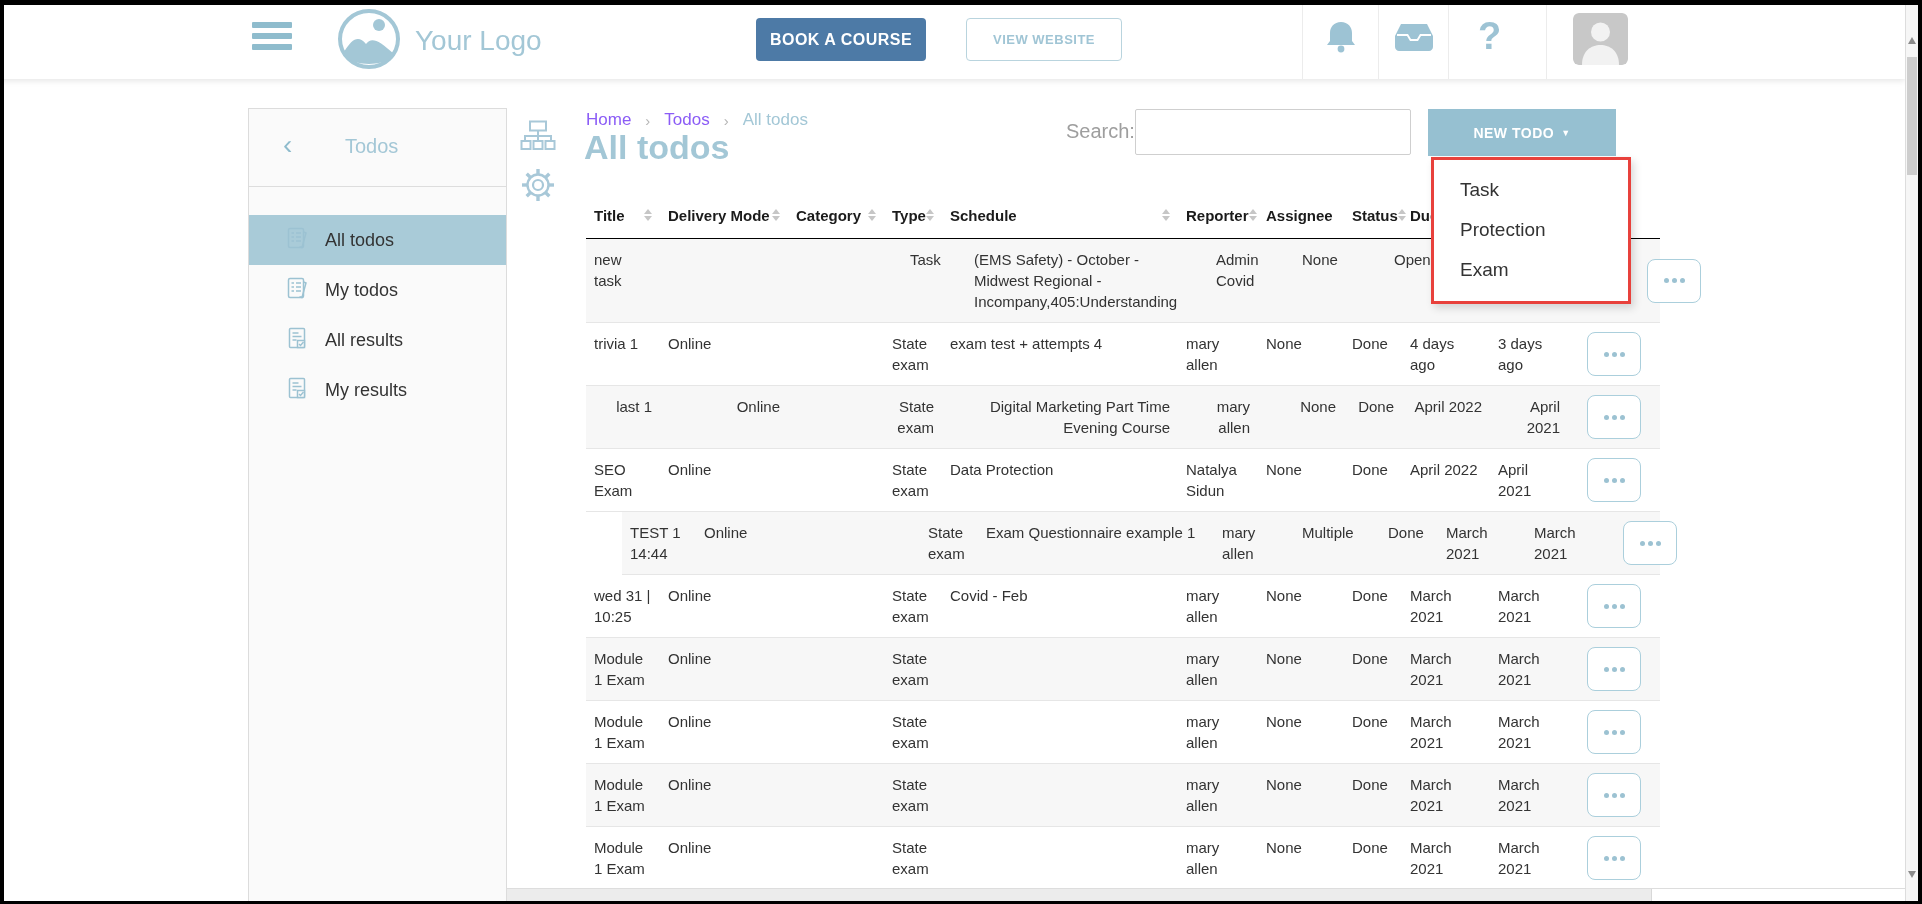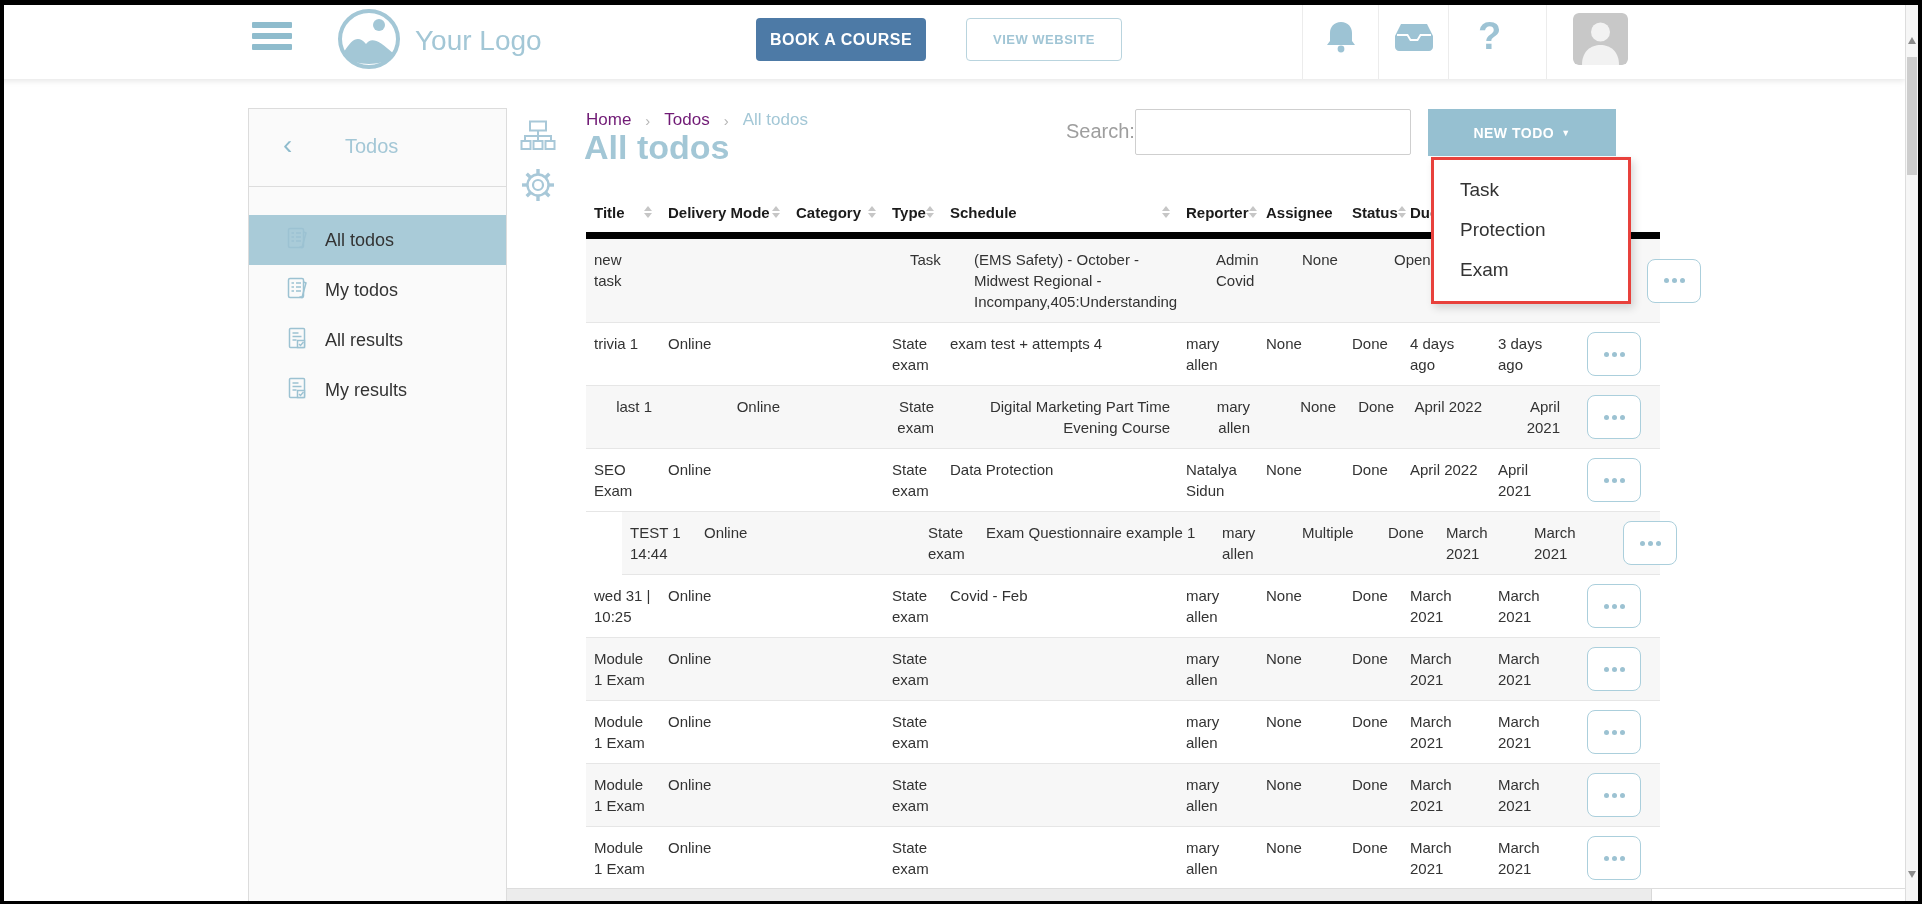--- a/index.html
+++ b/index.html
@@ -51,40 +51,40 @@
   .sb-chevron{position:absolute;left:34px;top:22px;font-size:28px;color:#8fbccd;background:none;border:none;cursor:pointer;line-height:1;}
   .sb-title{position:absolute;left:96px;top:26px;font-size:20px;color:var(--accent);}
   .sb-items{margin-top:28px;}
   .sb-item{display:flex;align-items:center;height:50px;padding-left:36px;cursor:pointer;}
   .sb-item.selected{background:var(--selected);}
   .sb-item .lbl{margin-left:16px;font-size:18px;color:#333;}
 
   
   .breadcrumb{position:absolute;left:586px;top:110px;font-size:17px;color:#444;display:flex;align-items:center;}
   .breadcrumb .sep{color:#b5b5b5;margin:0 14px;font-size:15px;}
-  .bc-link{cursor:pointer;color:#701a75;}
+  .bc-link{cursor:pointer;color:#8b5cf6;}
   .bc-current{color:var(--accent);}
   .page-title{position:absolute;left:584px;top:128px;font-size:34px;font-weight:bold;color:var(--accent);}
   .search-label{position:absolute;left:1066px;top:120px;font-size:20px;color:#9e9e9e;}
   .search-input{position:absolute;left:1135px;top:109px;width:276px;height:46px;border:1px solid #cfcfcf;border-radius:2px;
                 font-size:16px;padding:0 10px;background:#fff;font-family:"Liberation Sans", sans-serif;}
   .btn-newtodo{position:absolute;left:1428px;top:109px;width:188px;height:47px;background:var(--newtodo);
                color:#fff;font-size:14px;font-weight:bold;letter-spacing:.5px;border:none;border-radius:0;cursor:pointer;
                font-family:"Liberation Sans", sans-serif;}
   .btn-newtodo .caret{font-size:9px;margin-left:7px;vertical-align:2px;}
 
   
   .dropdown{position:absolute;left:1431px;top:157px;width:200px;height:147px;background:#fff;
             border:3px solid var(--red);z-index:40;box-shadow:3px 4px 8px rgba(0,0,0,.15);padding-top:10px;}
   .dd-item{padding:9px 26px;font-size:19px;color:#333;cursor:pointer;background:#fff;border:none;display:block;text-align:left;width:100%;
            font-family:"Liberation Sans", sans-serif;}
 
   
   .table{position:absolute;left:586px;top:192px;width:1074px;}
-  .thead{display:grid;height:47px;align-items:center;border-bottom:7px solid #000000;}
+  .thead{display:grid;height:47px;align-items:center;border-bottom:1px solid #000000;}
   .th{display:flex;justify-content:space-between;align-items:center;padding:0 8px;font-size:15px;font-weight:bold;color:#1b1b1b;}
   .sort{display:inline-block;cursor:pointer;}
   .sort i{display:block;width:0;height:0;border-left:4px solid transparent;border-right:4px solid transparent;}
   .sort .su{border-bottom:5px solid #c6c6c6;margin-bottom:2px;}
   .sort .sd{border-top:5px solid #c6c6c6;}
   .tr{display:grid;border-bottom:1px solid #e6e6e6;background:#fff;}
   .tbody .tr:nth-child(odd){background:var(--rowalt);}
   .td{padding:10px 8px;font-size:15px;line-height:21px;color:#333;overflow-wrap:break-word;}
   .td.act{display:flex;align-items:center;justify-content:center;padding:8px 0;}
   .actions-btn{width:54px;height:44px;border:1px solid #abcfdc;border-radius:8px;background:#fff;cursor:pointer;

